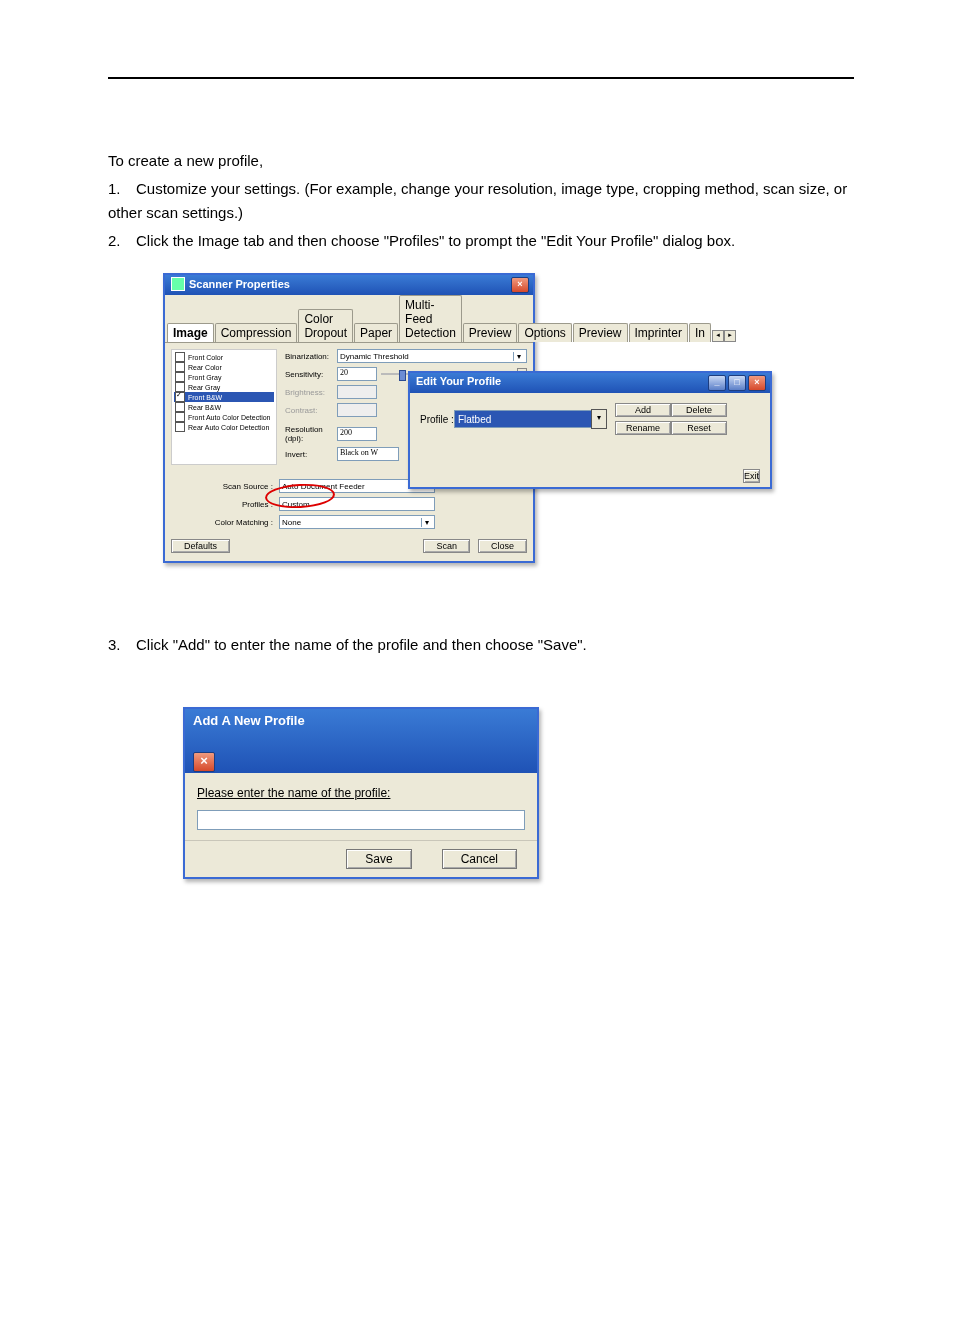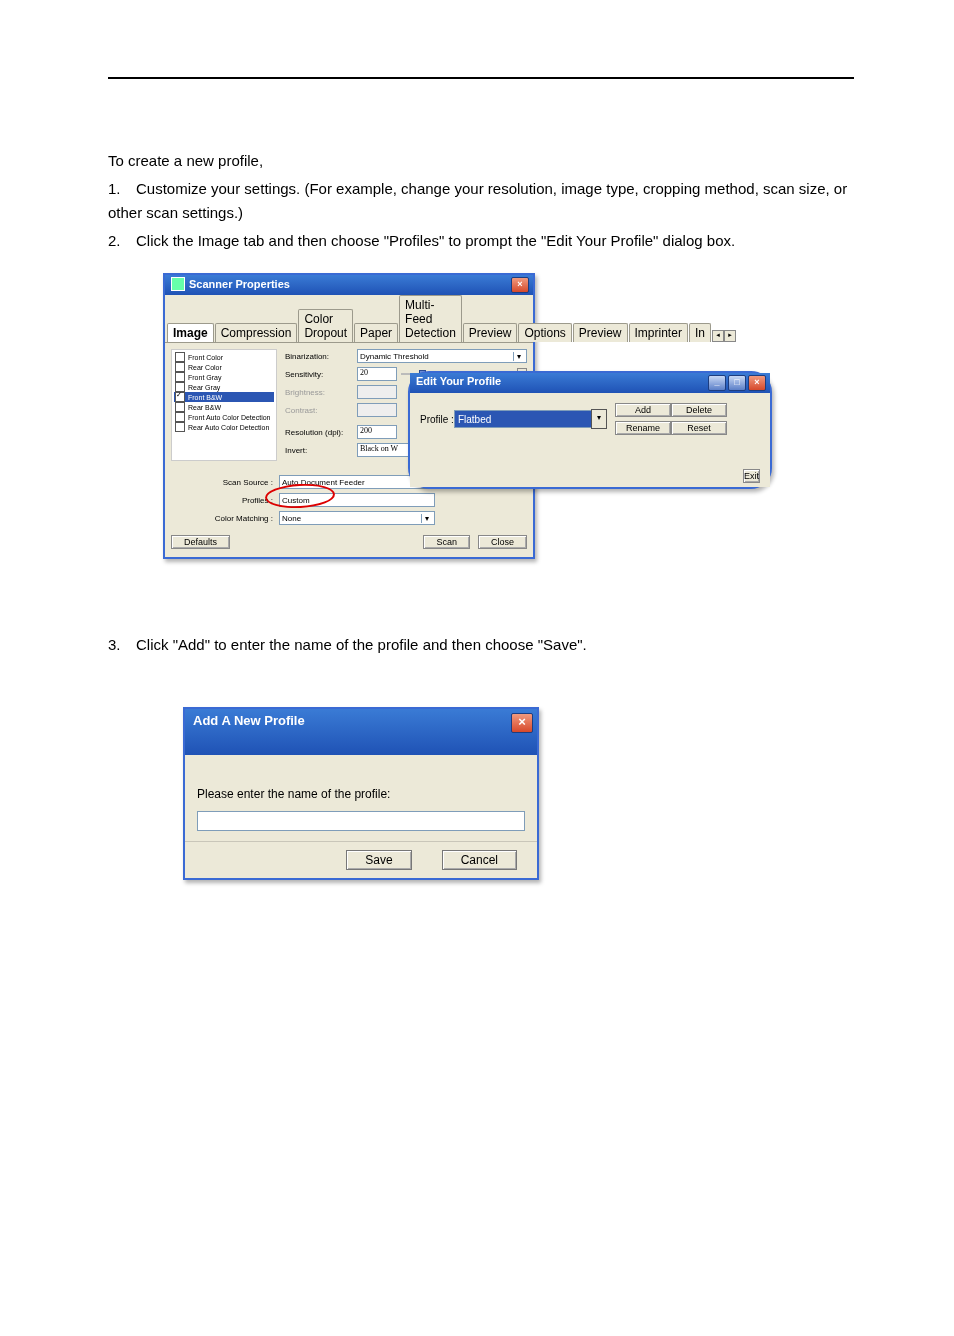--- a/index.html
+++ b/index.html
@@ -94,21 +94,21 @@
     gap:8px;
   }
   .left-col { width:100px; border:1px solid #ccc; background:#fff; padding:2px; }
   .chk { display:flex; align-items:center; gap:3px; font-size:7px; padding:0 1px; }
   .chk .box { width:8px; height:8px; border:1px solid #555; display:inline-block; background:#fff; position:relative; }
   .sel { background:#2b56b3; color:#fff; }
   .sel .box { background:#fff; }
   .sel .box::after{content:"✓"; position:absolute; font-size:7px; top:-2px; left:0; color:#000;}
   .right-col { flex:1; }
   .row { display:flex; align-items:center; margin-bottom:4px;}
-  .lbl { width:72px; font-size:8px; color:#000; }
+  .lbl { width:52px; font-size:8px; color:#000; }
   .lbl.dis{color:#999;}
   .ddl { border:1px solid #7f9db9; background:#fff; font-size:8px; height:12px; flex:1; padding:0 2px; display:flex; justify-content:space-between; align-items:center;}
   .ddl .dd-ar{ border-left:1px solid #7f9db9; width:10px; text-align:center;}
   .numbox { border:1px solid #7f9db9; background:#fff; width:34px; height:12px; font-size:8px; padding:0 2px;font-family:Liberation Serif, serif; }
   .slider { flex:1; height:12px; position:relative; margin-left:4px;}
   .slider::before{content:""; position:absolute; top:5px; left:0; right:8px; height:2px; background:#bbb;}
   .slider .thumb{position:absolute; top:2px; left:18px; width:5px; height:9px; background:#6c8cd5; border:1px solid #2b4a92;}
   .slider .end{position:absolute;right:0;top:0;border:1px solid #888;width:8px;height:10px;font-size:7px;text-align:center;background:#ece9d8;}
   .lower-rows{ margin-top:8px; }
   .lower-rows .row { margin-bottom:4px; }
@@ -129,21 +129,20 @@
     border:2px solid #d00;
     border-radius:50%;
     transform:rotate(-3deg);
     pointer-events:none;
   }
 
   
   .editwin {
     position:absolute;
     font-size:11px;
-    border-radius:21px;
   }
   .editwin .body2 {
     background:#ece9d8;
     padding:10px 10px 6px 10px;
   }
   .ep-row { display:flex; align-items:center; }
   .ep-label{ font-size:10px; }
   .ep-combo{ display:flex;align-items:center; }
   .ep-combo input{ width:130px; height:16px; border:1px solid #7f9db9; background:#2b56b3; color:#fff; font-size:10px; padding:0 3px; }
   .ep-combo .dd-btn{ border:1px solid #555; width:14px; height:18px; font-size:8px; text-align:center; background:#ece9d8; margin-left:-1px; line-height:16px;}
@@ -152,24 +151,25 @@
   .btn-wide{ width:54px; padding:1px 0; text-align:center; }
   .ep-exit{ margin-top:34px; text-align:right; }
 
   
   .addwin {
     width:352px;
     margin: 50px 0 0 75px;
     font-family: Tahoma, Arial, sans-serif;
     font-size:12px;
   }
-  .addwin .titlebar { font-size:13px; padding:4px 4px 22px 8px;}
+  .addwin .titlebar { font-size:13px; padding:4px 4px 1px 8px;flex-direction:column;}
   .addwin .body3{
     background:#ece9d8;
-    padding:32px 12px 10px 12px;
+    padding:13px 12px 10px 12px;
+    text-decoration:underline;
   }
   .addwin .prompt{ margin-bottom:10px; }
   .addwin input.big {
     width:100%;
     height:20px;
     border:1px solid #7f9db9;
     background:#fff;
     box-sizing:border-box;
   }
   .addwin .btnrow {

